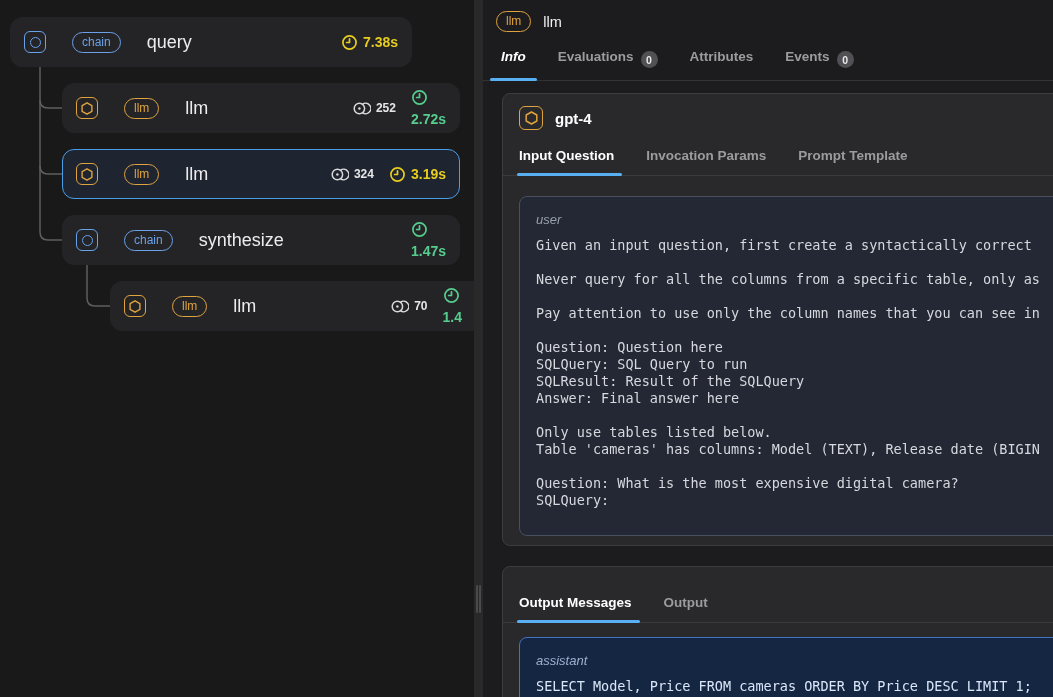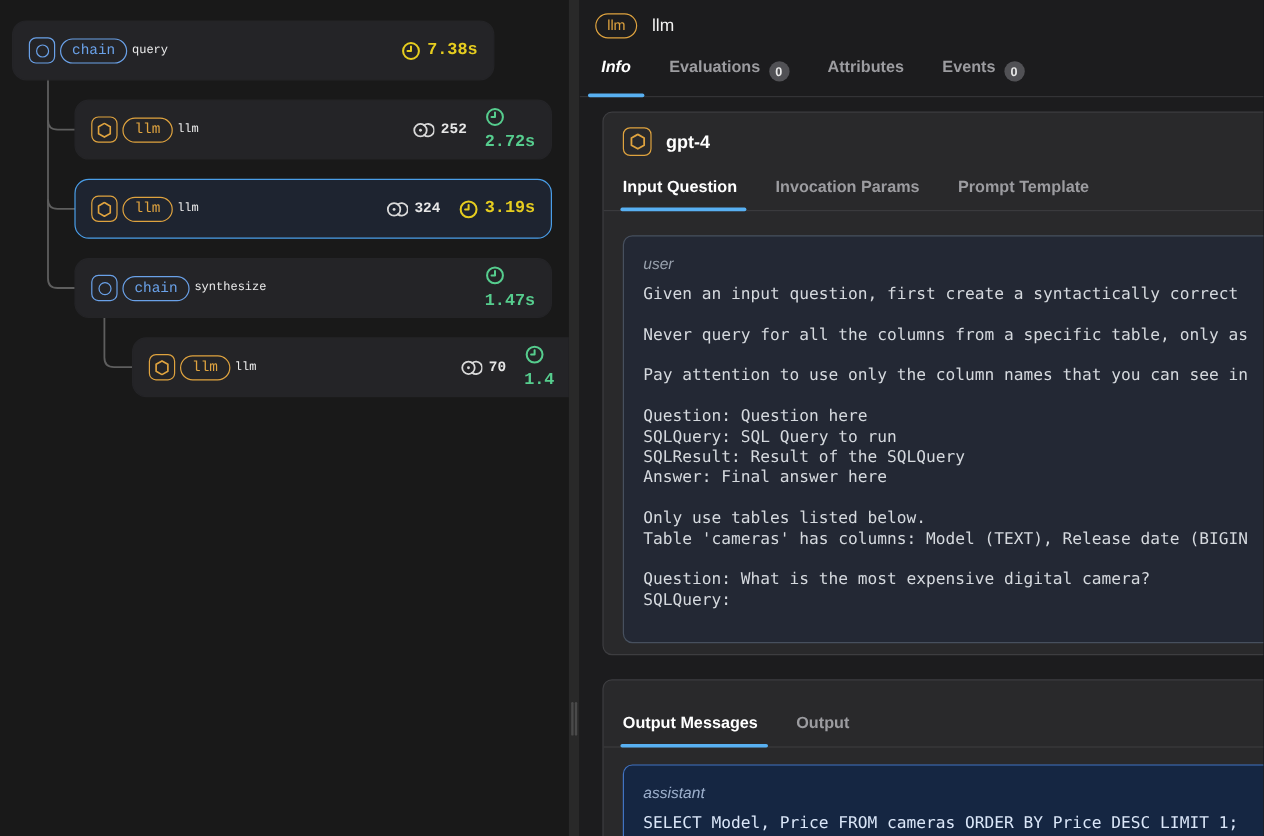--- a/index.html
+++ b/index.html
@@ -5,35 +5,35 @@
   * { box-sizing: border-box; margin: 0; padding: 0; }
   html,body { width:1053px; height:697px; overflow:hidden; background:#141414;
     font-family:"Liberation Sans", sans-serif; }
 
   
   .left-panel { position:absolute; left:0; top:0; width:474px; height:697px;
     background:#191919; overflow:hidden; }
   .connectors { position:absolute; left:0; top:0; pointer-events:none; }
 
   .trow { position:absolute; height:50px; background:#242427; border:1px solid #242427;
-    border-radius:12px; display:flex; align-items:center; padding:0 13px; gap:4px; cursor:pointer;font-family:Liberation Mono, monospace; }
+    border-radius:12px; display:flex; align-items:center; padding:0 13px; gap:26px; cursor:pointer; }
   .trow.selected { background:#1e2430; border-color:#4a9ee8; }
 
   .spanicon { width:22px; height:22px; border-radius:6px; border:1.5px solid;
     display:flex; align-items:center; justify-content:center; flex:none; }
   .spanicon.chain { border-color:#6aa1e8; }
   .spanicon.llm  { border-color:#dfa33f; }
   .spanicon .circ { width:11px; height:11px; border:1.5px solid #6aa1e8; border-radius:50%; }
 
   .kindbadge { font-size:12px; line-height:1; padding:3px 9px 4px; border-radius:20px;
     border:1px solid; flex:none; }
   .kindbadge.chain { color:#6aa1e8; border-color:#6aa1e8; }
   .kindbadge.llm   { color:#dfa33f; border-color:#dfa33f; }
 
-  .tlabel { font-size:10px; color:#ececec; white-space:nowrap; }
+  .tlabel { font-size:18px; color:#ececec; white-space:nowrap; }
   .tright { margin-left:auto; display:flex; align-items:center; gap:15px; flex:none; }
   .tokens { display:flex; align-items:center; gap:5px; color:#e6e6e6; font-size:12px; font-weight:600; }
   .dur { display:flex; gap:5px; font-size:14px; font-weight:700; white-space:nowrap; }
   .dur.yellow { color:#e6cd1f; } .dur.yellow svg { stroke:#e6cd1f; }
   .dur.green  { color:#56cd8e;flex-direction:column; } .dur.green  svg { stroke:#56cd8e; }
 
   
   .divider { position:absolute; left:474px; top:0; width:9px; height:697px; background:#292929; cursor:col-resize; }
   .divider .grip { position:absolute; top:585px; width:2px; height:28px; background:#4a4a4a; border-radius:2px; }
   .divider .grip.g1 { left:2px; } .divider .grip.g2 { left:5px; }

